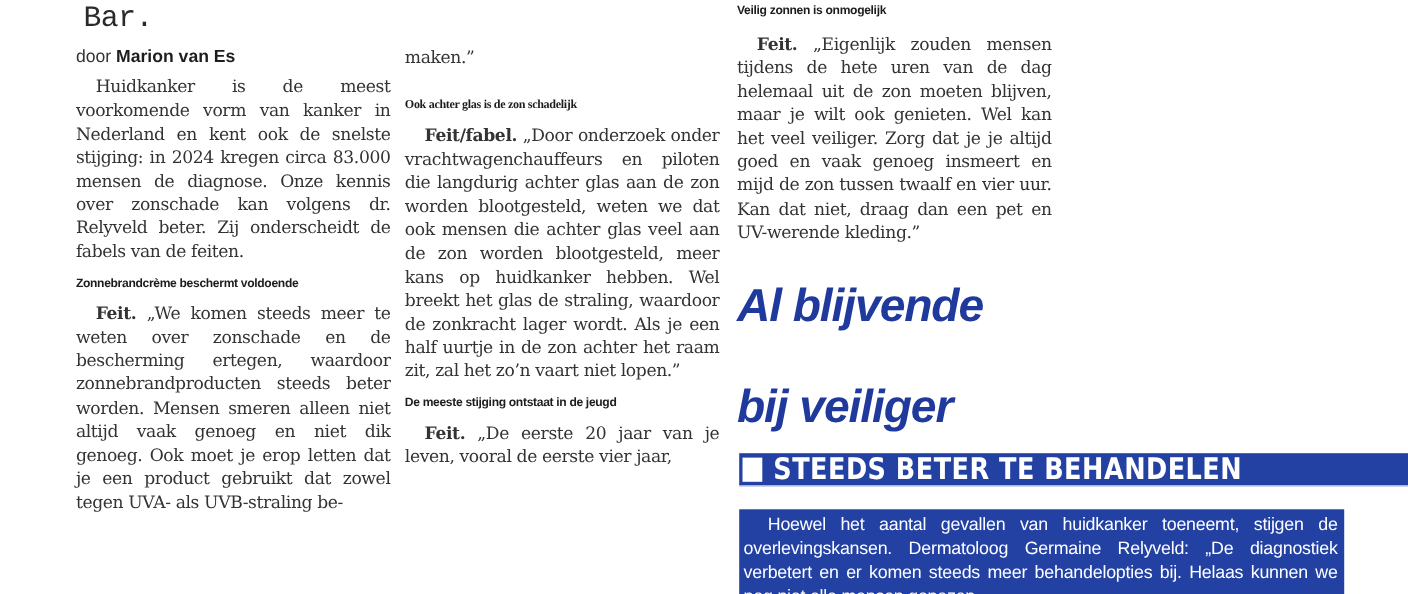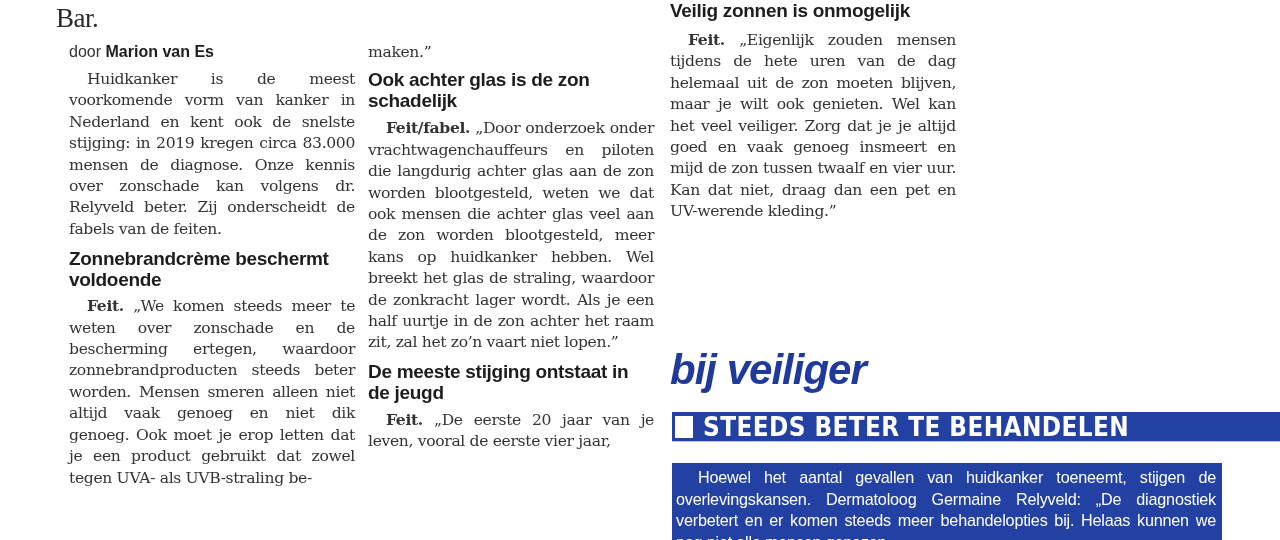--- a/index.html
+++ b/index.html
@@ -9,27 +9,27 @@
   }
   .col { position: absolute; }
   .body-text {
     font-family: "DejaVu Serif", serif;
     font-size: 15.6px; line-height: 21.4px; color: #333;
     text-align: justify; margin: 0; letter-spacing: -0.35px;
   }
   .indent { text-indent: 18px; }
   .subhead {
     font-family: "Liberation Sans", sans-serif; font-weight: bold;
-    font-size: 19px; line-height: 21px; color: #1d1d1d; margin: 0;
+    font-size: 11px; line-height: 21px; color: #1d1d1d; margin: 0;
     letter-spacing: -0.3px;
   }
   .lead { font-weight: bold; }
   .title-frag {
-    position: absolute; left: 56px; top: 3px;
-    font-family: Liberation Serif, serif; font-size: 27px; color: #2a2a2a;
+    position: absolute; left: 76px; top: 3px;
+    font-family: Liberation Mono, monospace; font-size: 27px; color: #2a2a2a;
     letter-spacing: -0.5px;
   }
   .byline {
     position: absolute; left: 69px; top: 43px;
     font-family: "Liberation Sans", sans-serif; font-size: 16px; color: #333;
   }
   .byline b { color: #1d1d1d; text-align: center; }
   .headline {
     position: absolute; left: 670px; top: 255px;
     font-family: "Liberation Sans", sans-serif; font-weight: bold; font-style: italic;
@@ -62,52 +62,52 @@
 <body>
 
 <div class="title-frag">Bar.</div>
 
 <div class="byline">
   <span>door</span>
   <b>Marion van Es</b>
 </div>
 
 <div class="col" style="left:69px; top:69px; width:286px;">
-  <p class="body-text indent">Huidkanker is de meest voorkomende vorm van kanker in Nederland en kent ook de snelste stijging: in 2019 kregen circa 83.000 mensen de diagnose. Onze kennis over zonschade kan volgens dr. Relyveld beter. Zij onderscheidt de fabels van de feiten.</p>
+  <p class="body-text indent">Huidkanker is de meest voorkomende vorm van kanker in Nederland en kent ook de snelste stijging: in 2024 kregen circa 83.000 mensen de diagnose. Onze kennis over zonschade kan volgens dr. Relyveld beter. Zij onderscheidt de fabels van de feiten.</p>
   <p class="subhead" style="margin-top:8px;">Zonnebrandcrème beschermt voldoende</p>
   <p class="body-text indent" style="margin-top:5px;">
     <span class="lead">Feit.</span>
     <span>„We komen steeds meer te weten over zonschade en de bescherming ertegen, waardoor zonnebrandproducten steeds beter worden. Mensen smeren alleen niet altijd vaak genoeg en niet dik genoeg. Ook moet je erop letten dat je een product gebruikt dat zowel tegen UVA- als UVB-straling be-</span>
   </p>
 </div>
 
 <div class="col" style="left:368px; top:42px; width:286px;">
   <p class="body-text">maken.”</p>
-  <p class="subhead" style="margin-top:6px;">Ook achter glas is de zon schadelijk</p>
+  <p class="subhead" style="margin-top:22px;font-family:Liberation Serif, serif;">Ook achter glas is de zon schadelijk</p>
   <p class="body-text indent" style="margin-top:6px;">
     <span class="lead">Feit/fabel.</span>
     <span>„Door onderzoek onder vrachtwagenchauffeurs en piloten die langdurig achter glas aan de zon worden blootgesteld, weten we dat ook mensen die achter glas veel aan de zon worden blootgesteld, meer kans op huidkanker hebben. Wel breekt het glas de straling, waardoor de zonkracht lager wordt. Als je een half uurtje in de zon achter het raam zit, zal het zo’n vaart niet lopen.”</span>
   </p>
   <p class="subhead" style="margin-top:7px;">De meeste stijging ontstaat in de jeugd</p>
   <p class="body-text indent" style="margin-top:6px;">
     <span class="lead">Feit.</span>
     <span>„De eerste 20 jaar van je leven, vooral de eerste vier jaar,</span>
   </p>
 </div>
 
 <div class="col" style="left:670px; top:0px; width:286px;">
   <p class="subhead">Veilig zonnen is onmogelijk</p>
   <p class="body-text indent" style="margin-top:8px;">
     <span class="lead">Feit.</span>
     <span>„Eigenlijk zouden mensen tijdens de hete uren van de dag helemaal uit de zon moeten blijven, maar je wilt ook genieten. Wel kan het veel veiliger. Zorg dat je je altijd goed en vaak genoeg insmeert en mijd de zon tussen twaalf en vier uur. Kan dat niet, draag dan een pet en UV-werende kleding.”</span>
   </p>
 </div>
 
 <h2 class="headline">
-  <br>
+  <span>Al blijvende</span><br>
   <br>
   <span>bij veiliger</span>
 </h2>
 
 <div class="banner">
   <div class="banner-square"></div>
   <div class="banner-text">STEEDS BETER TE BEHANDELEN</div>
 </div>
 
 <div class="info-box">

